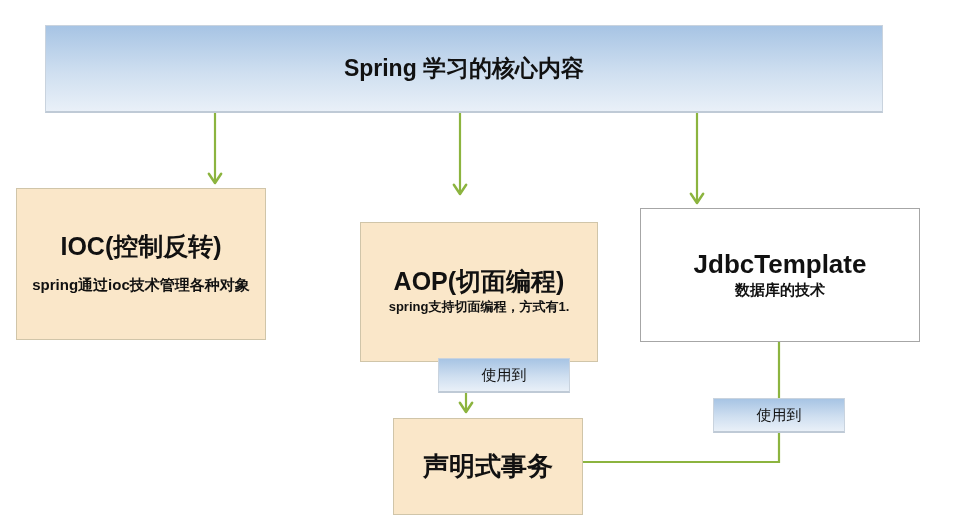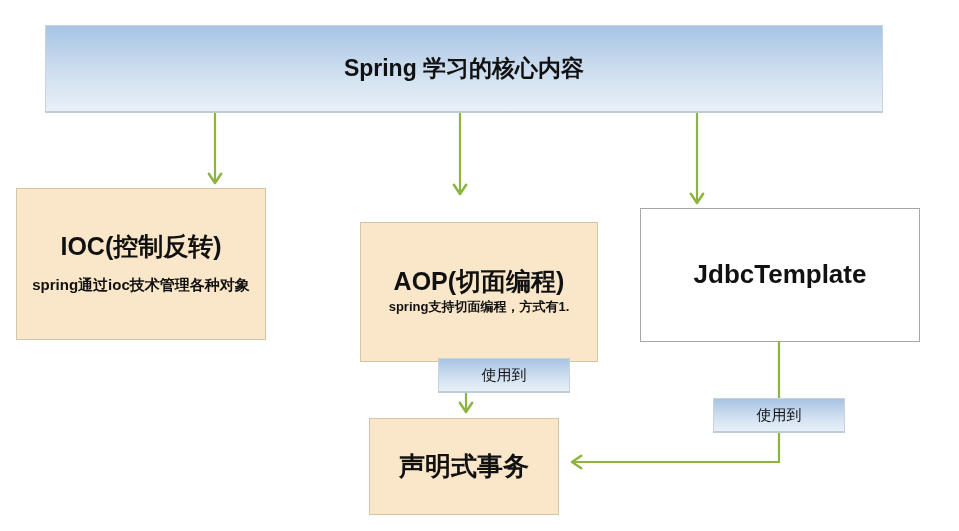--- a/index.html
+++ b/index.html
@@ -56,21 +56,21 @@
   .white {
     background: #ffffff;
     border: 1px solid var(--gray-border);
   }
   #root-node   { left: 45px;  top: 25px;  width: 838px; height: 88px; }
   #ioc-node    { left: 16px;  top: 188px; width: 250px; height: 152px; }
   #aop-node    { left: 360px; top: 199px; width: 238px; height: 140px; margin-top: 23px; }
   #jdbc-node   { left: 640px; top: 208px; width: 280px; height: 134px; }
   #use1-node   { left: 438px; top: 358px; width: 132px; height: 35px; }
   #use2-node   { left: 713px; top: 398px; width: 132px; height: 35px; }
-  #tx-node     { left: 369px; top: 418px; width: 190px; height: 97px; }
+  #tx-node     { left: 393px; top: 418px; width: 190px; height: 97px; }
 
   .root-title {
     font-size: 23px;
     font-weight: bold;
   }
   .big-title {
     font-size: 25px;
     font-weight: bold;
     line-height: 1.1;
   }
@@ -120,20 +120,21 @@
   <div id="aop-node" class="node cream">
     <div class="big-title">AOP(切面编程)</div>
     <div class="subtitle">
       <div>spring支持切面编程，方式有1.</div>
     </div>
   </div>
 
   <div id="jdbc-node" class="node white">
     <div class="big-title">JdbcTemplate</div>
     <div class="subtitle">
+      <div>数据库的技术</div>
     </div>
   </div>
 
   <div id="use1-node" class="node blue">
     <div class="edge-label">使用到</div>
   </div>
 
   <div id="use2-node" class="node blue">
     <div class="edge-label">使用到</div>
   </div>

